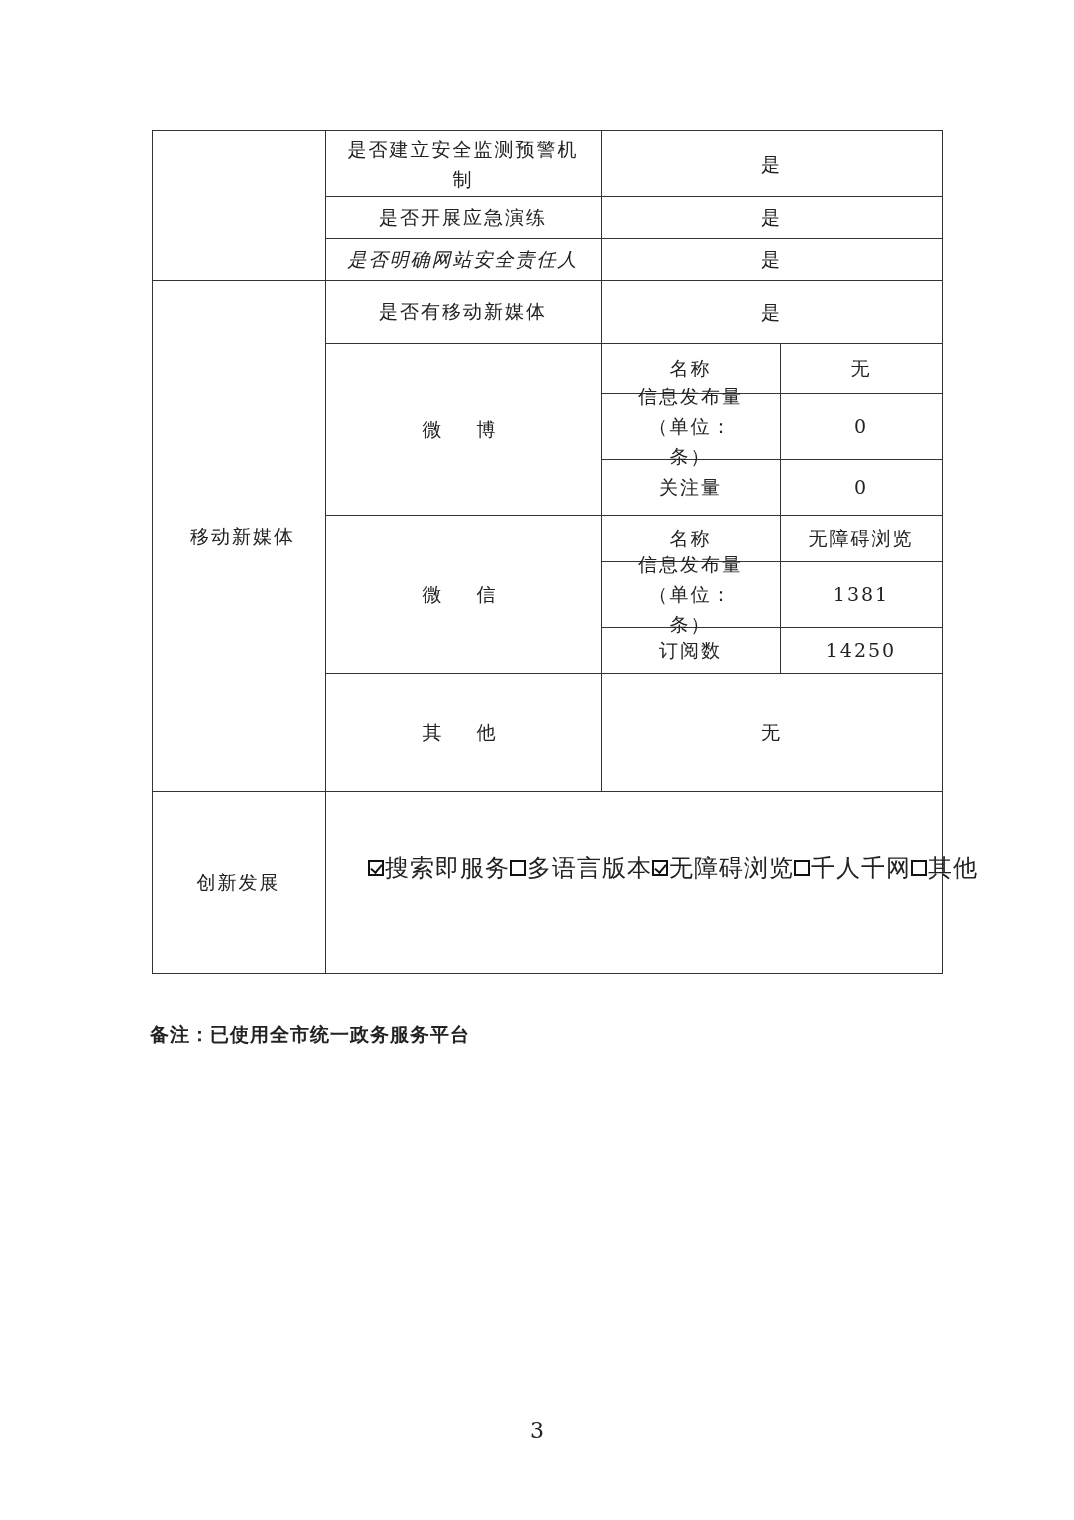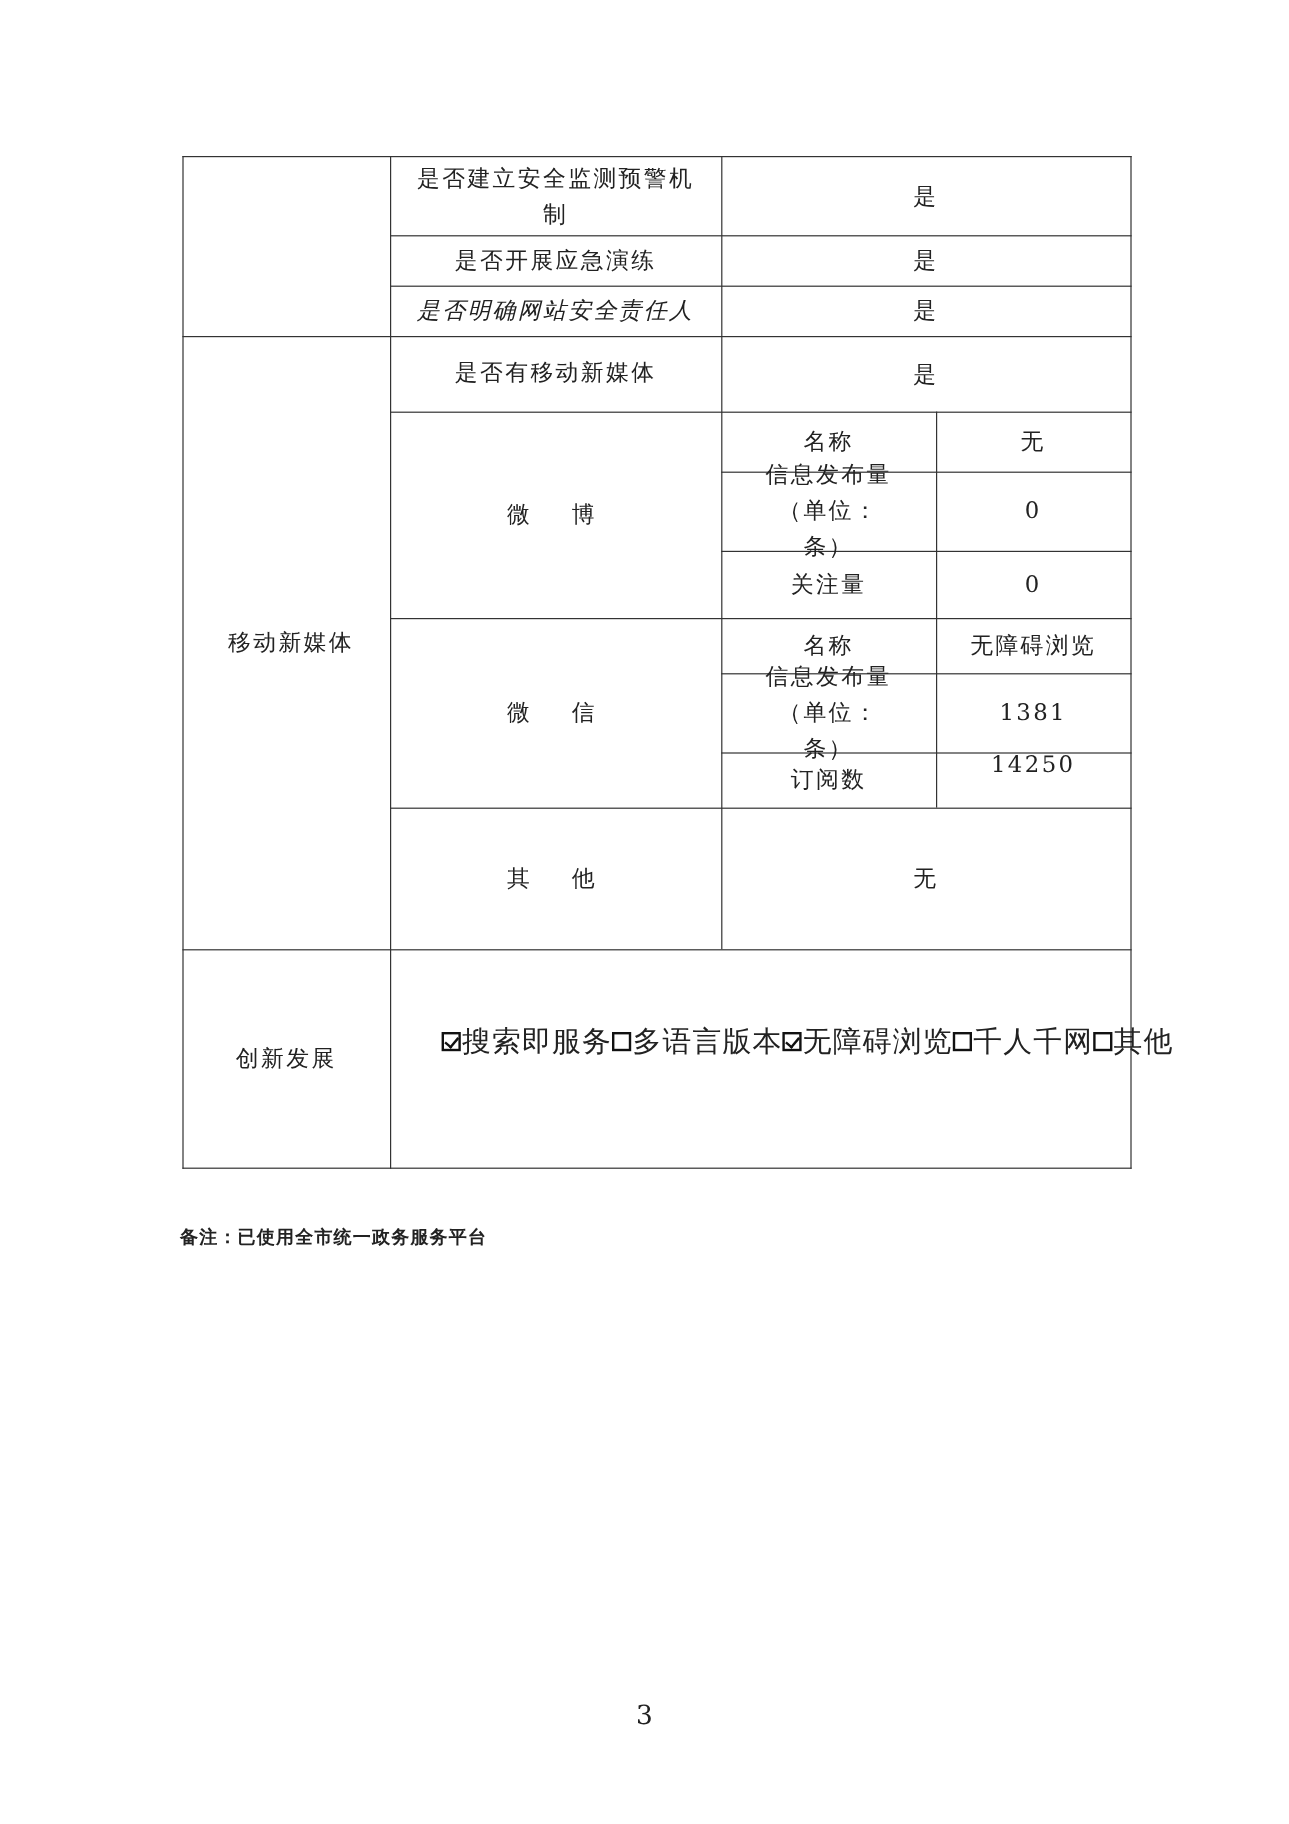--- a/index.html
+++ b/index.html
@@ -3,21 +3,21 @@
 <meta charset="utf-8">
 <style>
   html, body { margin:0; padding:0; background:#ffffff; }
   body { width:1074px; height:1520px; position:relative; font-family:"DejaVu Serif", serif; color:#222; }
   .cell { position:absolute; box-sizing:border-box; display:flex; align-items:center; justify-content:center; text-align:center; font-size:19px; line-height:30px; letter-spacing:2px; }
   .hl { position:absolute; height:1px; background:#333; }
   .vl { position:absolute; width:1px; background:#333; }
   .checks { position:absolute; left:368px; top:852px; font-size:24px; letter-spacing:1px; white-space:nowrap; display:flex; align-items:center; }
   .box { display:inline-block; width:16px; height:16px; border:2.5px solid #111; box-sizing:border-box; position:relative; margin-right:1px; }
   .box.checked::after { content:""; position:absolute; left:3px; top:0px; width:5px; height:9px; border-right:2.5px solid #111; border-bottom:2.5px solid #111; transform:rotate(40deg); }
-  .note { position:absolute; left:150px; top:1022px; font-size:15px; font-weight:bold; font-family:"DejaVu Sans", sans-serif; letter-spacing:1px; }
+  .note { position:absolute; left:150px; top:1022px; font-size:19px; font-weight:bold; font-family:"DejaVu Sans", sans-serif; letter-spacing:1px; }
   .pageno { position:absolute; left:0; width:1074px; top:1418px; text-align:center; font-size:22px; }
 </style>
 </head>
 <body>
 
 <div class="hl" style="left:152px;width:791px;top:130px;"></div>
 <div class="hl" style="left:325px;width:618px;top:196px;"></div>
 <div class="hl" style="left:325px;width:618px;top:238px;"></div>
 <div class="hl" style="left:152px;width:791px;top:280px;"></div>
 <div class="hl" style="left:325px;width:618px;top:343px;"></div>
@@ -54,21 +54,21 @@
 <div class="cell" style="left:780px;top:393px;width:162px;height:66px;">0</div>
 <div class="cell" style="left:601px;top:459px;width:179px;height:56px;">关注量</div>
 <div class="cell" style="left:780px;top:459px;width:162px;height:56px;">0</div>
 
 <div class="cell" style="left:325px;top:515px;width:276px;height:158px;letter-spacing:8px;">微　信</div>
 <div class="cell" style="left:601px;top:515px;width:179px;height:46px;">名称</div>
 <div class="cell" style="left:780px;top:515px;width:162px;height:46px;">无障碍浏览</div>
 <div class="cell" style="left:628px;top:561px;width:125px;height:66px;">信息发布量（单位：条）</div>
 <div class="cell" style="left:780px;top:561px;width:162px;height:66px;">1381</div>
 <div class="cell" style="left:601px;top:627px;width:179px;height:46px;">订阅数</div>
-<div class="cell" style="left:780px;top:614px;width:162px;height:46px;">14250</div>
+<div class="cell" style="left:780px;top:627px;width:162px;height:46px;">14250</div>
 
 <div class="cell" style="left:325px;top:673px;width:276px;height:118px;letter-spacing:8px;">其　他</div>
 <div class="cell" style="left:601px;top:673px;width:341px;height:118px;">无</div>
 
 <div class="cell" style="left:152px;top:791px;width:173px;height:182px;">创新发展</div>
 <div class="checks">
   <span class="box checked"></span>
     <span>搜索即服务</span>
   <span class="box"></span>
     <span>多语言版本</span>

